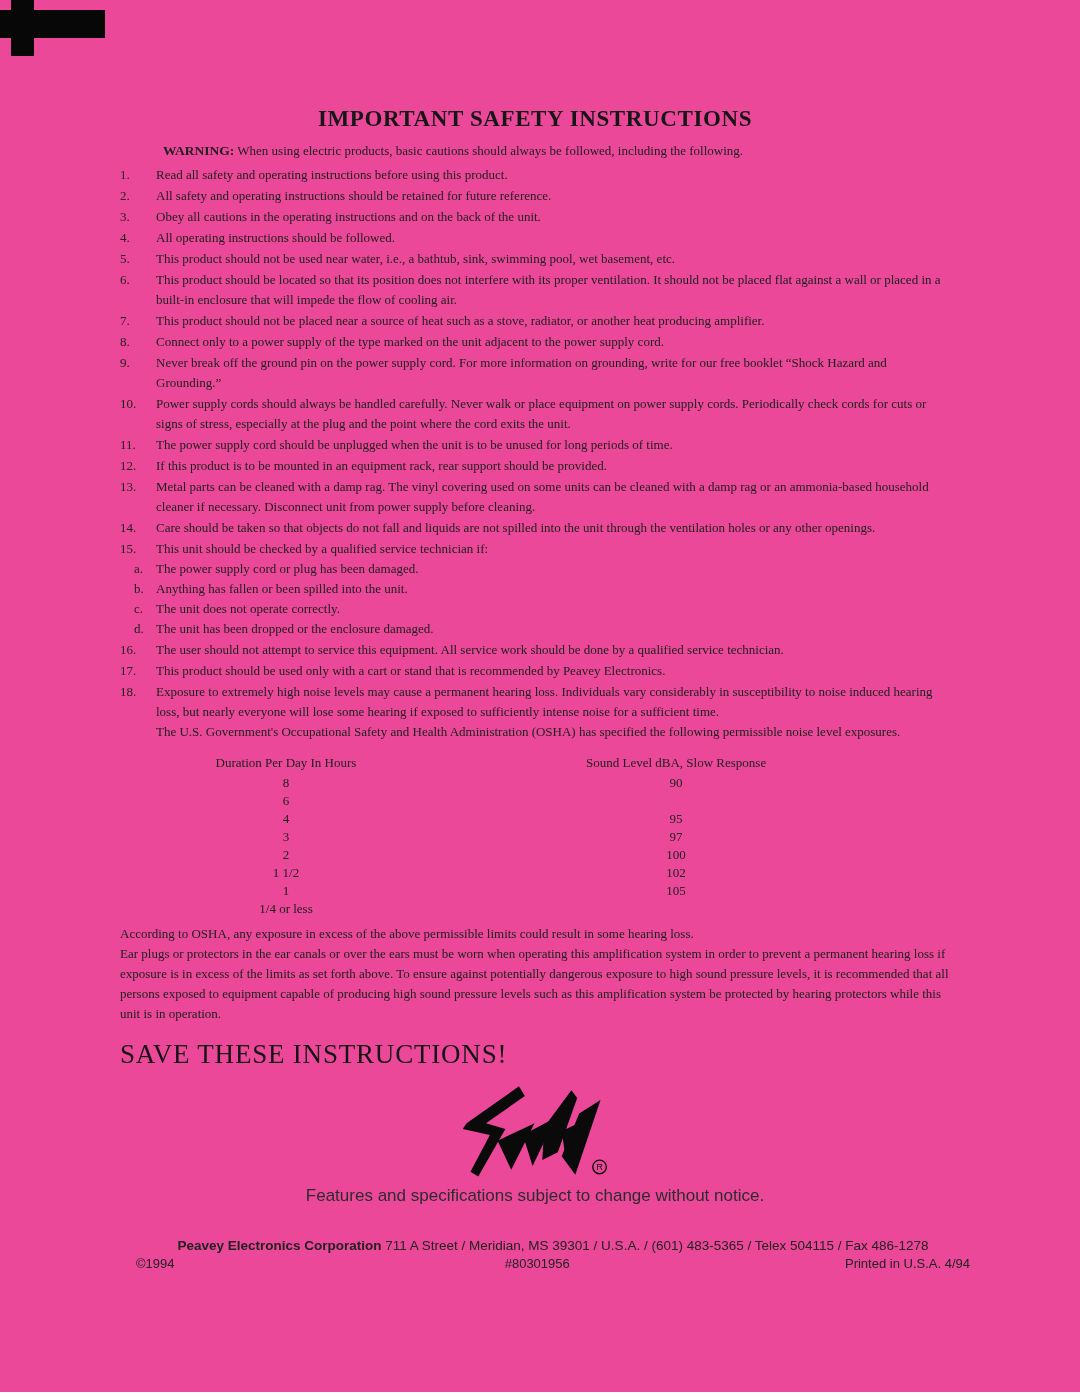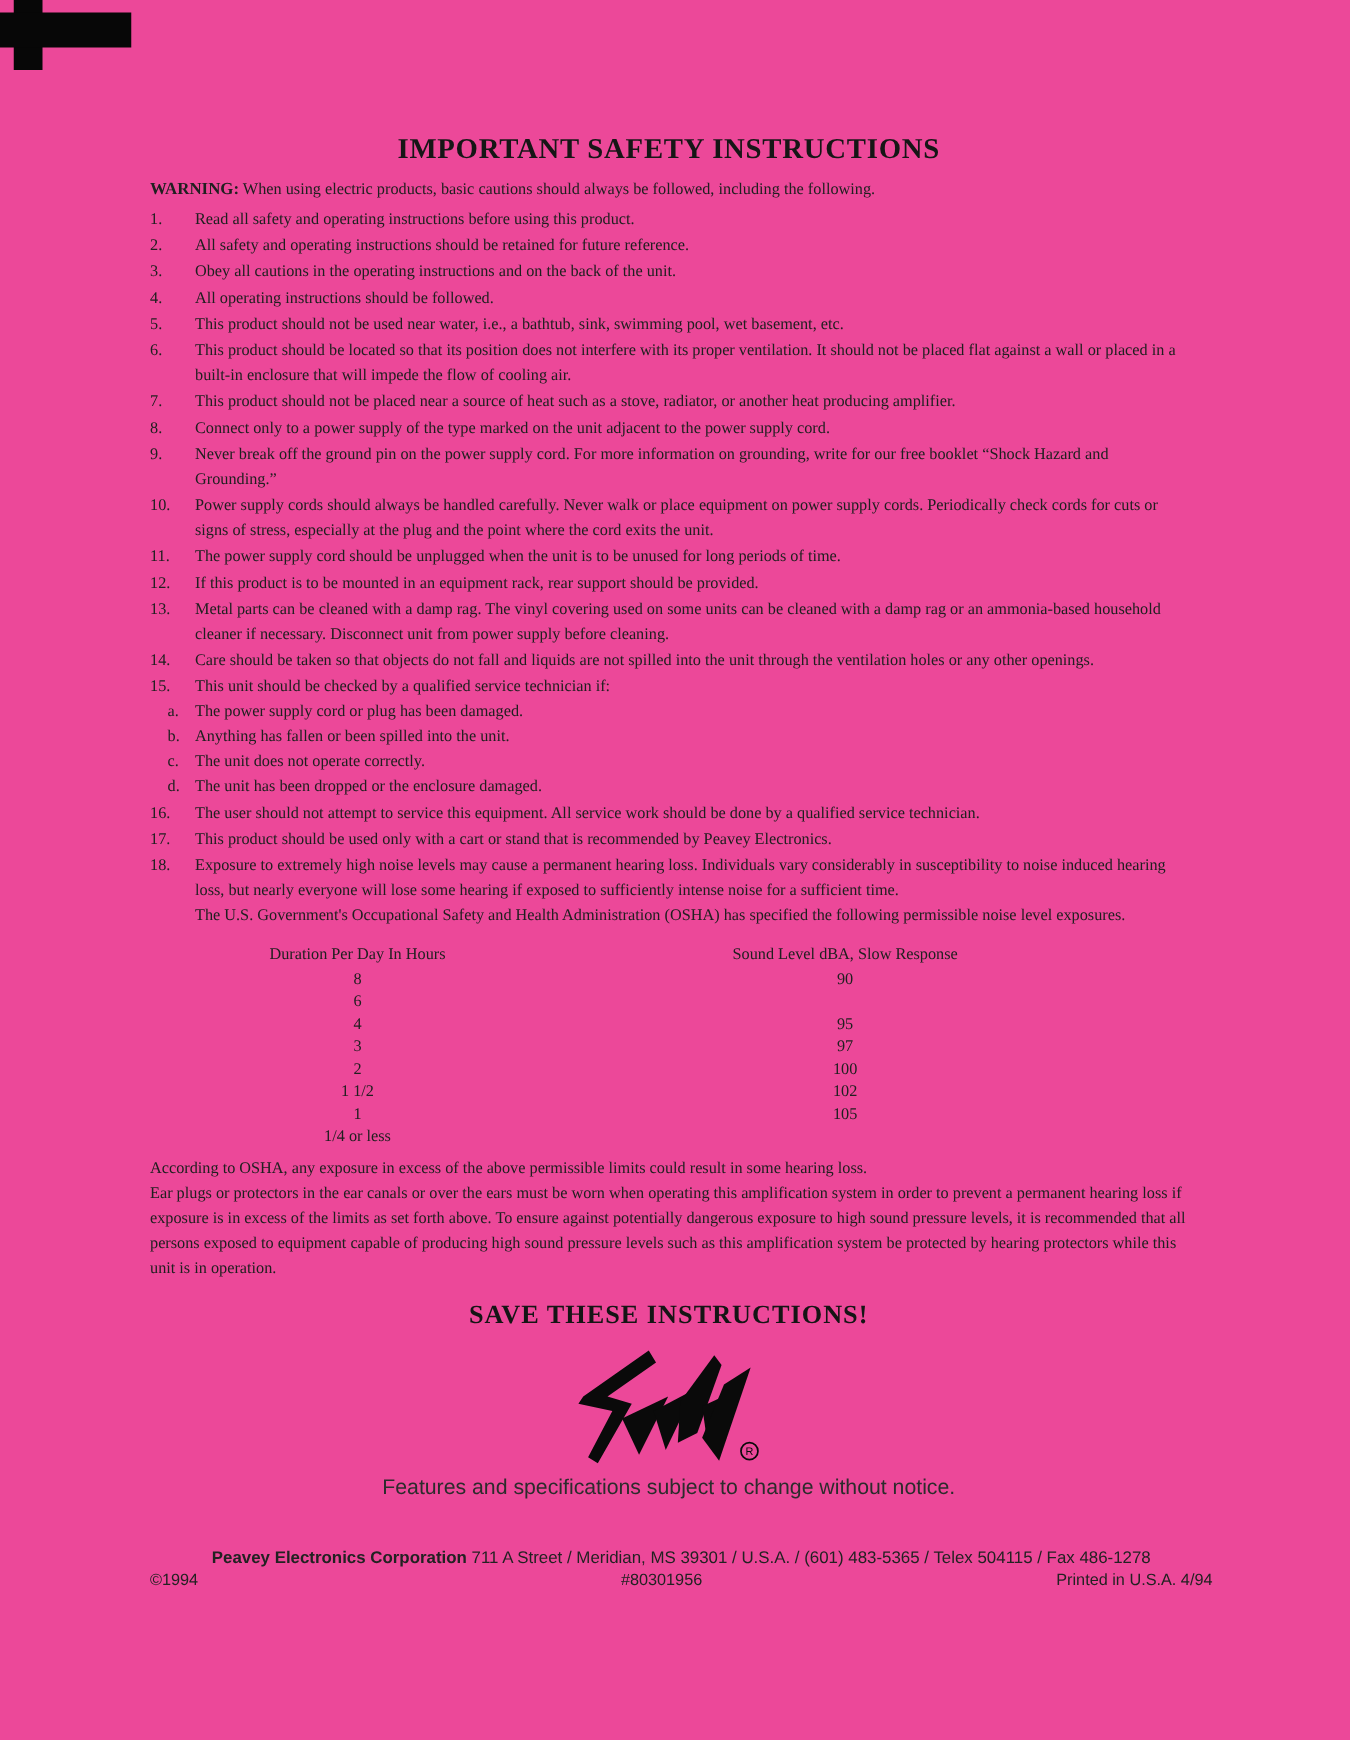--- a/index.html
+++ b/index.html
@@ -22,59 +22,59 @@
   .title {
     margin: 0 0 9px 0;
     text-align: center;
     font-size: 23px;
     font-weight: bold;
     letter-spacing: 0.6px;
     color: #161616;
   }
   .body-text, .item, .trow, .para { font-size: 13px; line-height: 20px; color: #202020; }
   .warning-line { margin: 0 0 4px 0; }
-  .warning-line b { font-size: 13.5px; }
+  .warning-line b { font-size: 13.5px; margin-left: 43px; }
 
   .list { margin: 0; }
   .item { display: flex; margin: 0 0 1px 0; }
   .item .num { flex: none; width: 36px; }
   .item .body { flex: 1; max-width: 800px; }
   .sub { display: flex; margin-left: -22px; }
   .sub .letter { flex: none; width: 22px; }
 
   .exposure-table { margin-top: 11px; }
   .trow { display: flex; line-height: 18px; }
   .trow .c1 { width: 40%; text-align: center; }
   .trow .c2 { width: 54%; text-align: center; }
   .thead { line-height: 20px; margin-bottom: 1px; }
 
   .para { margin: 0; }
   .para.first { margin-top: 6px; }
 
   .save-heading {
     margin: 15px 0 0 0;
-    text-align: center;
-    font-size: 21px;
-    font-weight: bold;
+    text-align: left;
+    font-size: 27px;
+    font-weight: normal;
     letter-spacing: 0.8px;
     color: #151515;
   }
 
   .logo-wrap { margin-top: 12px; text-align: center; height: 100px; }
   .logo-wrap svg { display: inline-block; }
 
   .caption {
     margin: 4px 0 0 0;
     text-align: center;
     font-family: "Liberation Sans", sans-serif;
     font-size: 17px;
     color: #2c2c2c;
   }
 
-  .footer { position: absolute; left: 0; right: 0; top: 1238px; padding: 0 110px 0 120px; font-family: "Liberation Sans", sans-serif; }
+  .footer { position: absolute; left: 16px; right: 0; top: 1238px; padding: 0 110px 0 120px; font-family: "Liberation Sans", sans-serif; }
   .footer-main { text-align: center; font-size: 13.5px; color: #222; margin: 0; }
   .footer-main b { font-weight: bold; }
   .footer-row { display: flex; justify-content: space-between; align-items: center; font-size: 13px; color: #222; margin-top: 3px; }
   .footer-row .part { margin-left: 55px; }
 </style>
 </head>
 <body>
 
 <div class="page">
 

